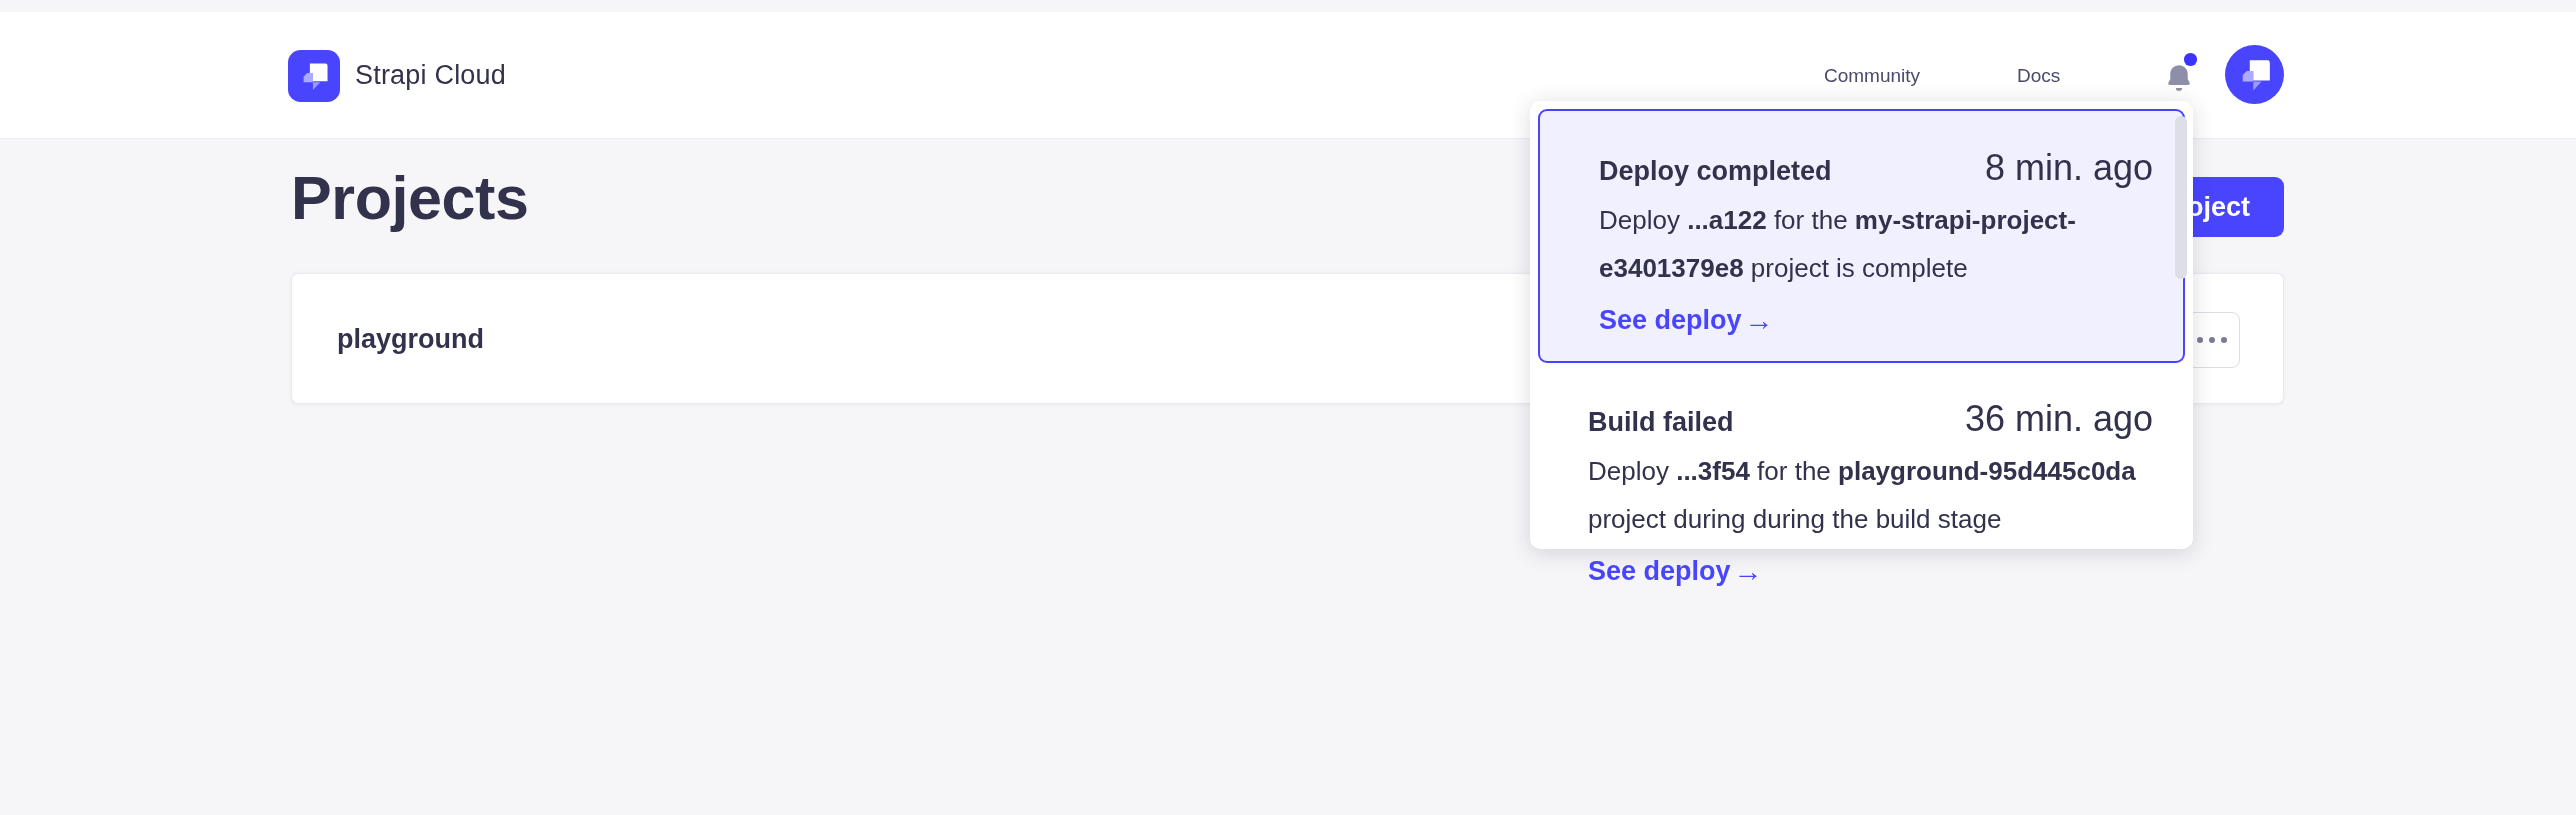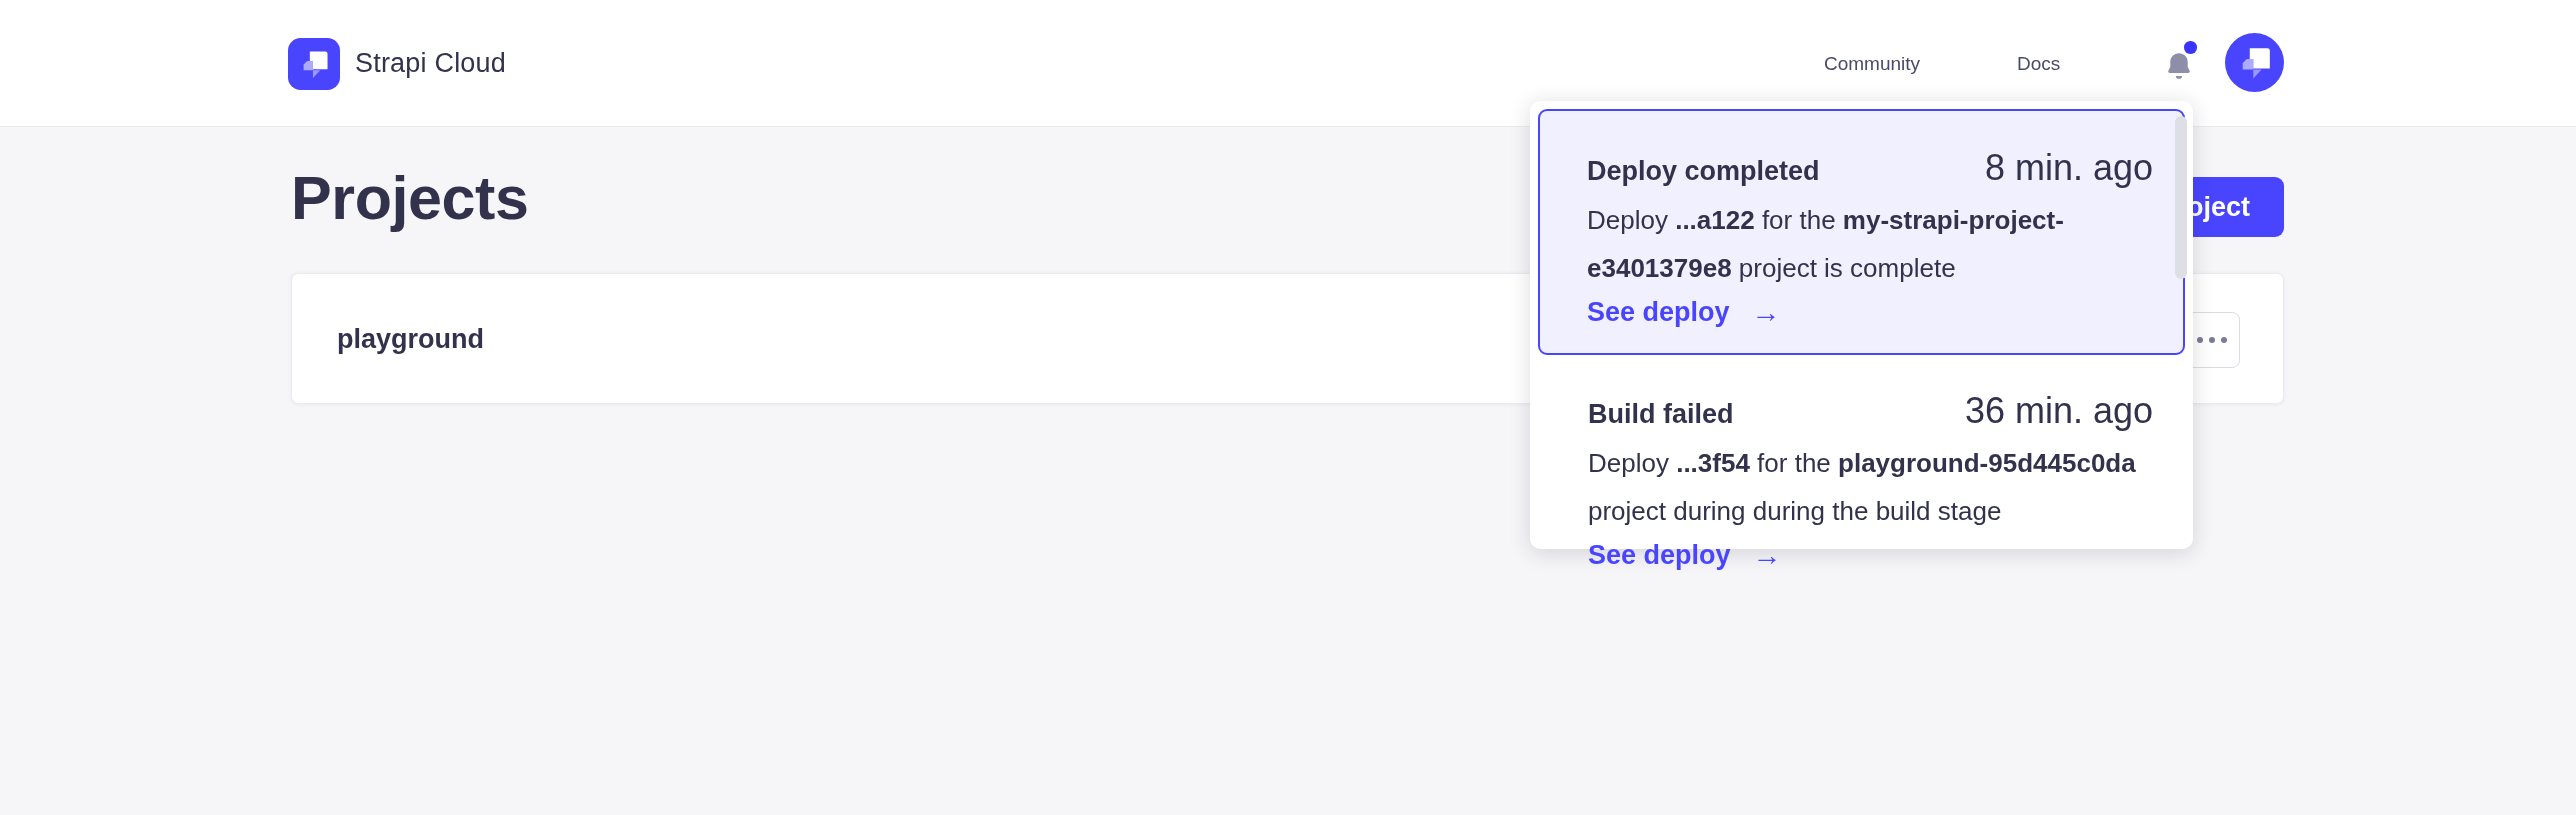--- a/index.html
+++ b/index.html
@@ -19,21 +19,21 @@
   body{
     font-family:"Liberation Sans", sans-serif;
     background:var(--page-bg);
     color:var(--text-dark);
     position:relative;
   }
   .app{position:relative;width:2576px;height:815px;}
 
   
   .header{
-    position:absolute;left:0;top:0;width:2576px;height:127px;
+    position:absolute;left:0;top:12px;width:2576px;height:127px;
     background:var(--header-bg);
     border-bottom:1.8px solid var(--divider);
     z-index:5;
   }
   .brand{position:absolute;left:288px;top:0;height:127px;display:flex;align-items:center;gap:15px;cursor:pointer;}
   .logo-box{width:52px;height:52px;border-radius:12.5px;background:var(--accent);display:flex;align-items:center;justify-content:center;}
   .brand-text{font-size:27px;font-weight:500;color:var(--text-dark);letter-spacing:0.2px;}
   .nav-link{position:absolute;top:0;height:127px;display:flex;align-items:center;font-size:19px;color:var(--text-nav);cursor:pointer;text-decoration:none;}
   .nav-community{left:1824px;}
   .nav-docs{left:2006px;margin-left:11px;}
@@ -69,29 +69,29 @@
   .notif-panel{
     position:absolute;left:1530px;top:101px;width:663px;height:448px;
     background:#fff;border-radius:10.7px;
     box-shadow:0 3.6px 21.5px rgba(33,33,52,.16);
     padding:8px;z-index:20;
   }
   .notif-card{border-radius:9px;padding:32px 32px 14.3px 50px;position:relative;}
   .notif-card.selected{
     background:var(--selected-bg);
     border:2.7px solid var(--accent);
-    padding:39px 30px 23px 47px;
+    padding:39px 30px 23px 59px;
   }
   .notif-card + .notif-card{margin-top:5.4px;}
   .notif-head{display:flex;justify-content:space-between;align-items:baseline;}
   .notif-title{font-size:27px;line-height:36px;font-weight:700;color:var(--text-dark);}
   .notif-time{font-size:36px;line-height:36px;font-weight:400;color:var(--text-dark);}
   .notif-body{font-size:26px;line-height:48px;color:var(--text-dark);margin-top:7.2px;max-width:573px;}
   .notif-body .b{font-weight:600;}
-  .notif-link{display:inline-flex;align-items:center;gap:22px;margin-top:2px;font-size:27px;line-height:36px;font-weight:700;color:var(--accent);text-decoration:none;cursor:pointer;}
+  .notif-link{display:inline-flex;align-items:center;gap:3px;margin-top:10px;font-size:27px;line-height:36px;font-weight:700;color:var(--accent);text-decoration:none;cursor:pointer;}
   .notif-link .arrow{font-weight:400;font-size:29px;}
   .scroll-thumb{position:absolute;right:6.3px;top:15px;width:11.6px;height:163px;border-radius:6.3px;background:var(--scrollbar);}
 </style>
 </head>
 <body>
 
 <div class="app">
 
   <header class="header">
     <div class="brand">

